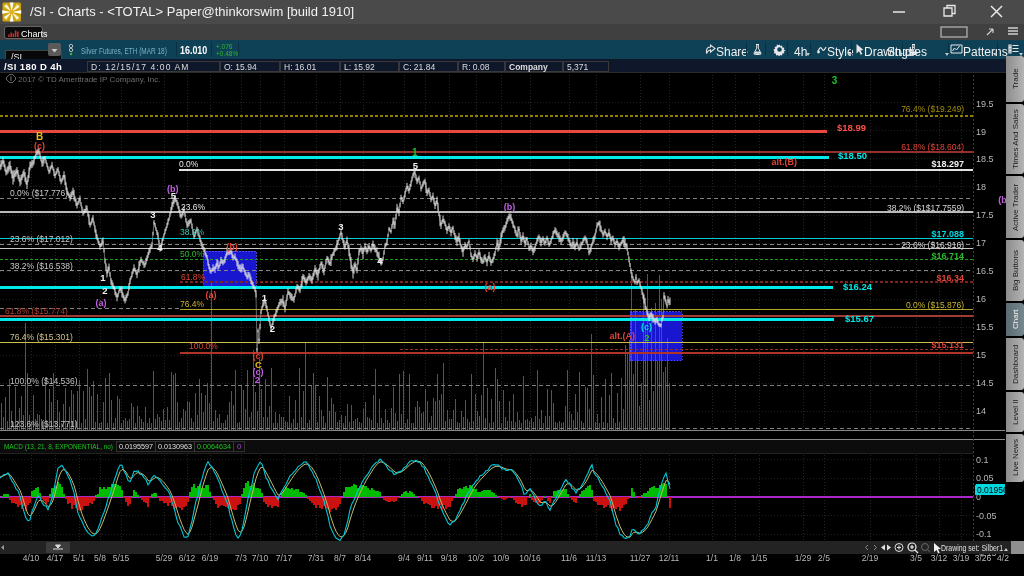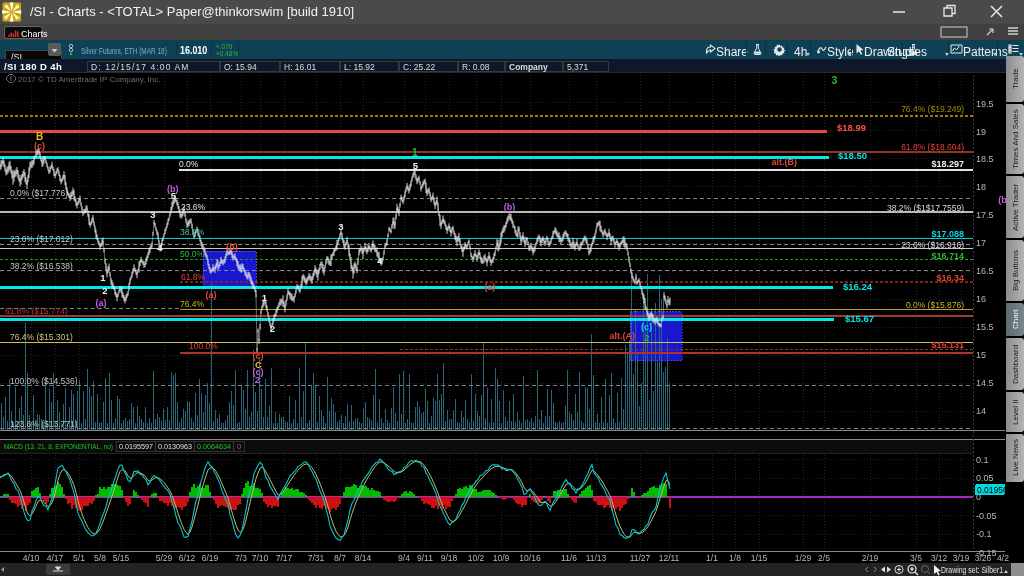--- a/index.html
+++ b/index.html
@@ -14,21 +14,21 @@
 #inforow{position:absolute;left:0;top:59px;width:1024px;height:14px;background:#0f172a;border-bottom:1px solid #2a2a2a}
 .ib{position:absolute;top:1.5px;height:11px;border:1px solid #383838;color:#ddd;font-size:8.5px;line-height:10px;padding:0 3px;white-space:nowrap}
 .tbtn{position:absolute;top:0;height:19px}
 .tlab{position:absolute;top:4.5px;font-size:12px;color:#f0f0f0}
 .ic{position:absolute;top:3px}
 .sep{position:absolute;top:2px;width:1px;height:15px;background:#0a3043}
 .crt{position:absolute;top:13px;width:0;height:0;border-left:2.5px solid transparent;border-right:2.5px solid transparent;border-top:3px solid #b8cad2}
 #sidebar{position:absolute;left:1006px;top:56px;width:18px;height:495px}
 .tab{position:absolute;left:0;width:18px;background:linear-gradient(90deg,#b4b4b4,#8c8c8c);border-radius:3px 0 0 3px;color:#1c1c1c;font-size:8px;display:flex;align-items:center;justify-content:center;writing-mode:vertical-rl;transform:rotate(180deg);white-space:nowrap}
 .tab.active{background:linear-gradient(90deg,#76878e,#5a6b72);color:#f0f0f0}
-#botbar{position:absolute;left:0;top:563px;width:1024px;height:13px;background:#232323}
+#botbar{position:absolute;left:0;top:541px;width:1024px;height:13px;background:#232323}
 </style></head><body>
 <div id="root">
 <div id="titlebar">
  <svg class="abs" style="left:2px;top:2px" width="20" height="20" viewBox="0 0 20 20">
         <rect x="0.5" y="0.5" width="18.5" height="19" rx="1.5" fill="#cfa30e"></rect>
         <g transform="translate(9.7,10)">
           <g fill="#fff">
             <path d="M0 0L-1.8 -9.5L1.8 -9.5Z"></path>
             <path d="M0 0L-1.8 9.5L1.8 9.5Z"></path>
             <path d="M0 0L-9.5 -1.8L-9.5 1.8Z"></path>
@@ -135,21 +135,21 @@
       <div class="crt" style="left:945px"></div>
       <div class="crt" style="left:993px"></div>
       <div class="crt" style="left:1019px"></div>
 </div>
 <div id="inforow">
  <div class="abs" style="left:4px;top:1.5px;font-size:9.5px;font-weight:bold;color:#fff;letter-spacing:0.4px">/SI 180 D 4h</div>
  <div class="ib" style="left:87px;width:133px;letter-spacing:1.1px">D: 12/15/17 4:00 AM</div>
  <div class="ib" style="left:220px;width:60px">O: 15.94</div>
  <div class="ib" style="left:280px;width:60px">H: 16.01</div>
  <div class="ib" style="left:340px;width:59px">L: 15.92</div>
- <div class="ib" style="left:399px;width:59px">C: 25.22</div>
+ <div class="ib" style="left:399px;width:59px">C: 21.84</div>
  <div class="ib" style="left:458px;width:47px">R: 0.08</div>
  <div class="ib" style="left:505px;width:58px;font-weight:bold">Company</div>
  <div class="ib" style="left:563px;width:46px">5,371</div>
 </div>
 <div class="abs" style="left:0;top:73px"><svg width="1024" height="503" viewBox="0 73 1024 503" font-family="Liberation Sans, sans-serif" shape-rendering="crispEdges">
 <style>
 .vg{stroke:#252525;stroke-width:1;stroke-dasharray:1,2;fill:none}
 .hg{stroke:#1f1f1f;stroke-width:1;stroke-dasharray:1,2;fill:none}
 .ax{fill:#b8b8b8;font-size:9px}
 .dt{fill:#b8b8b8;font-size:8.5px;text-anchor:middle}

